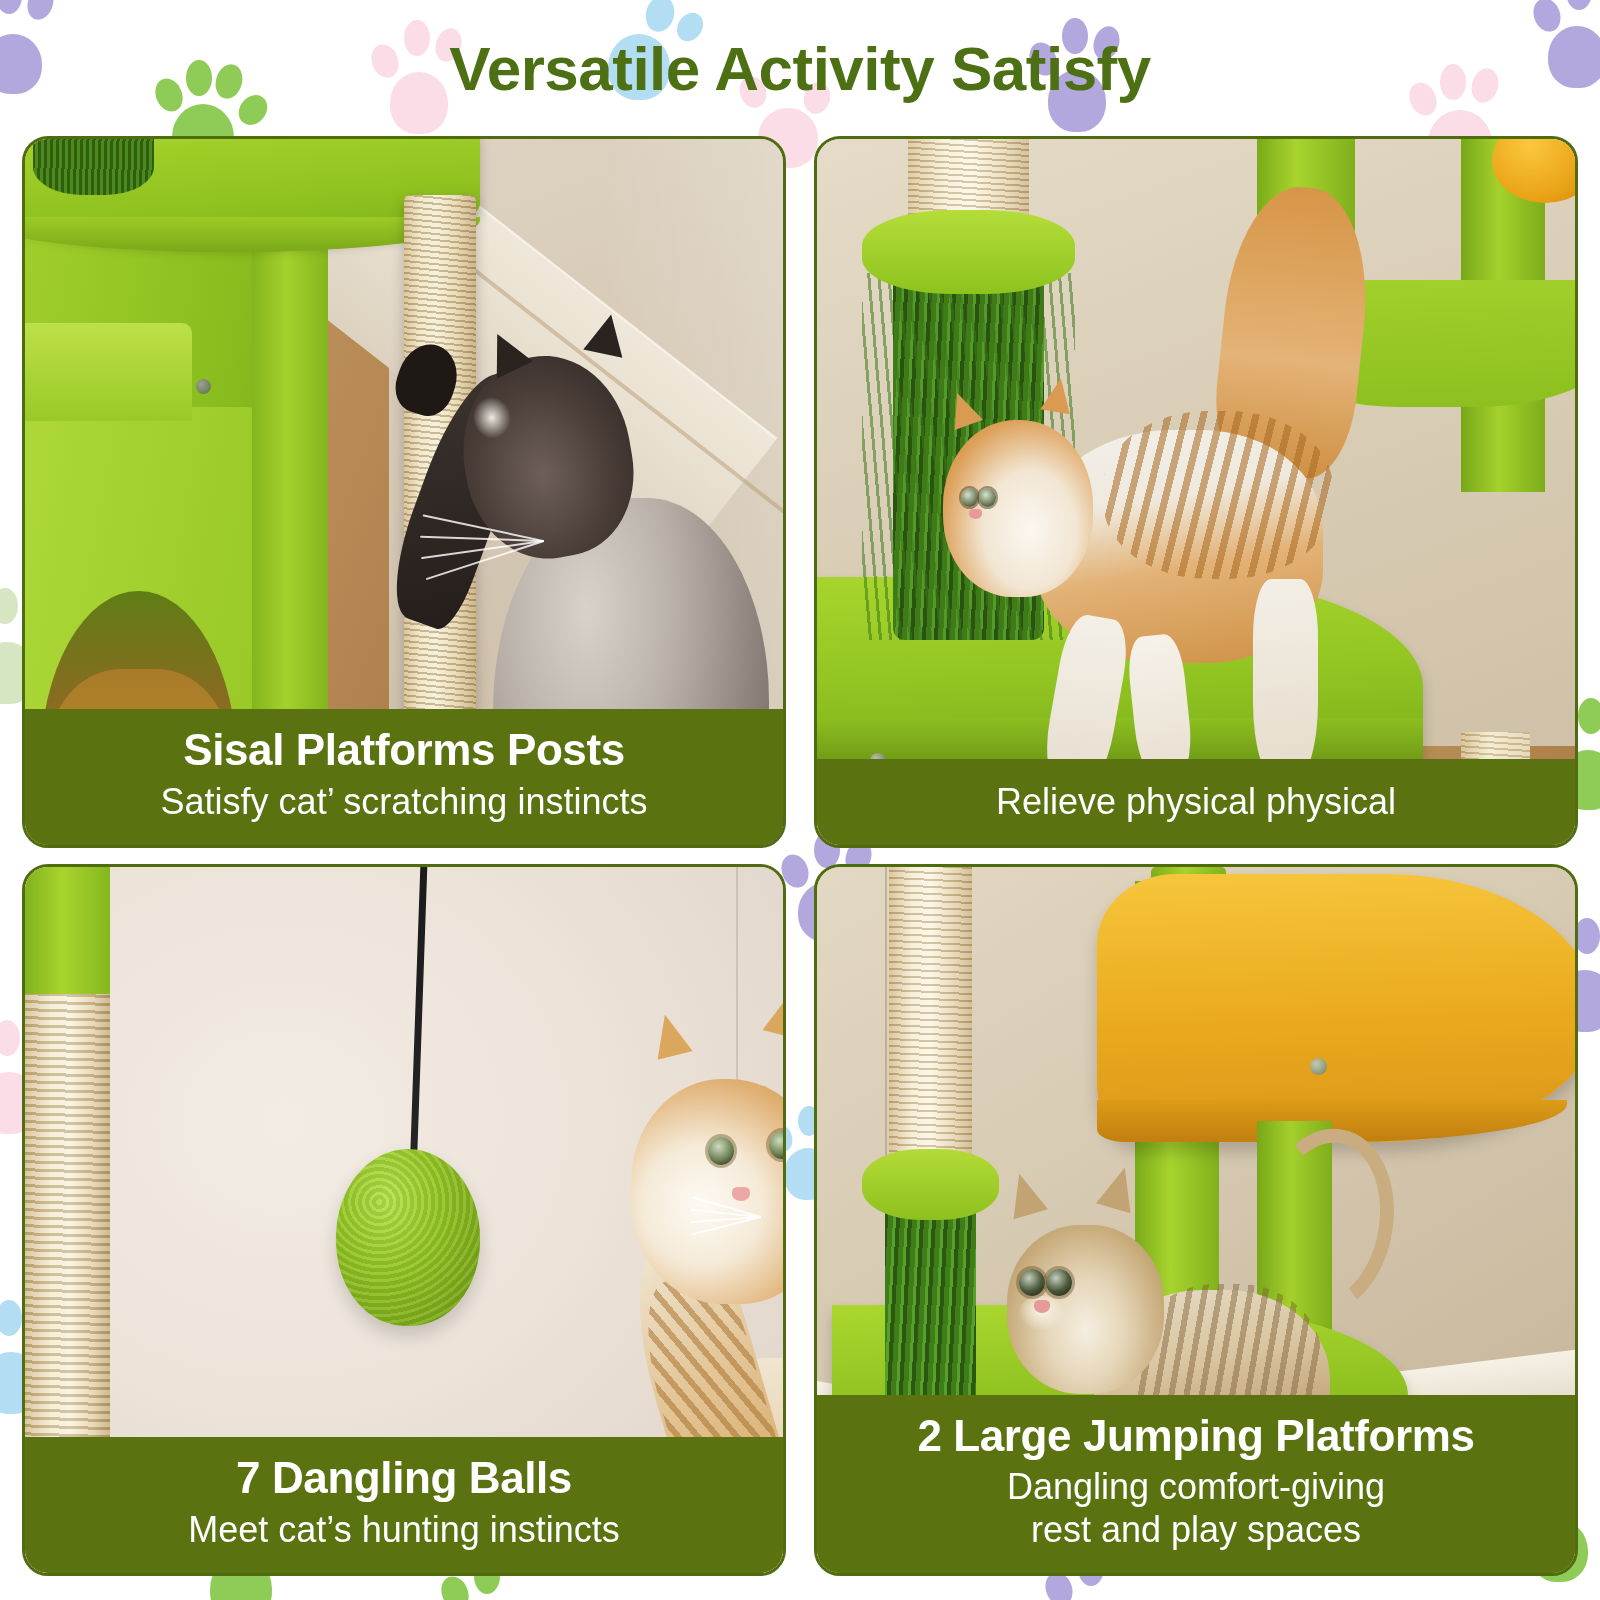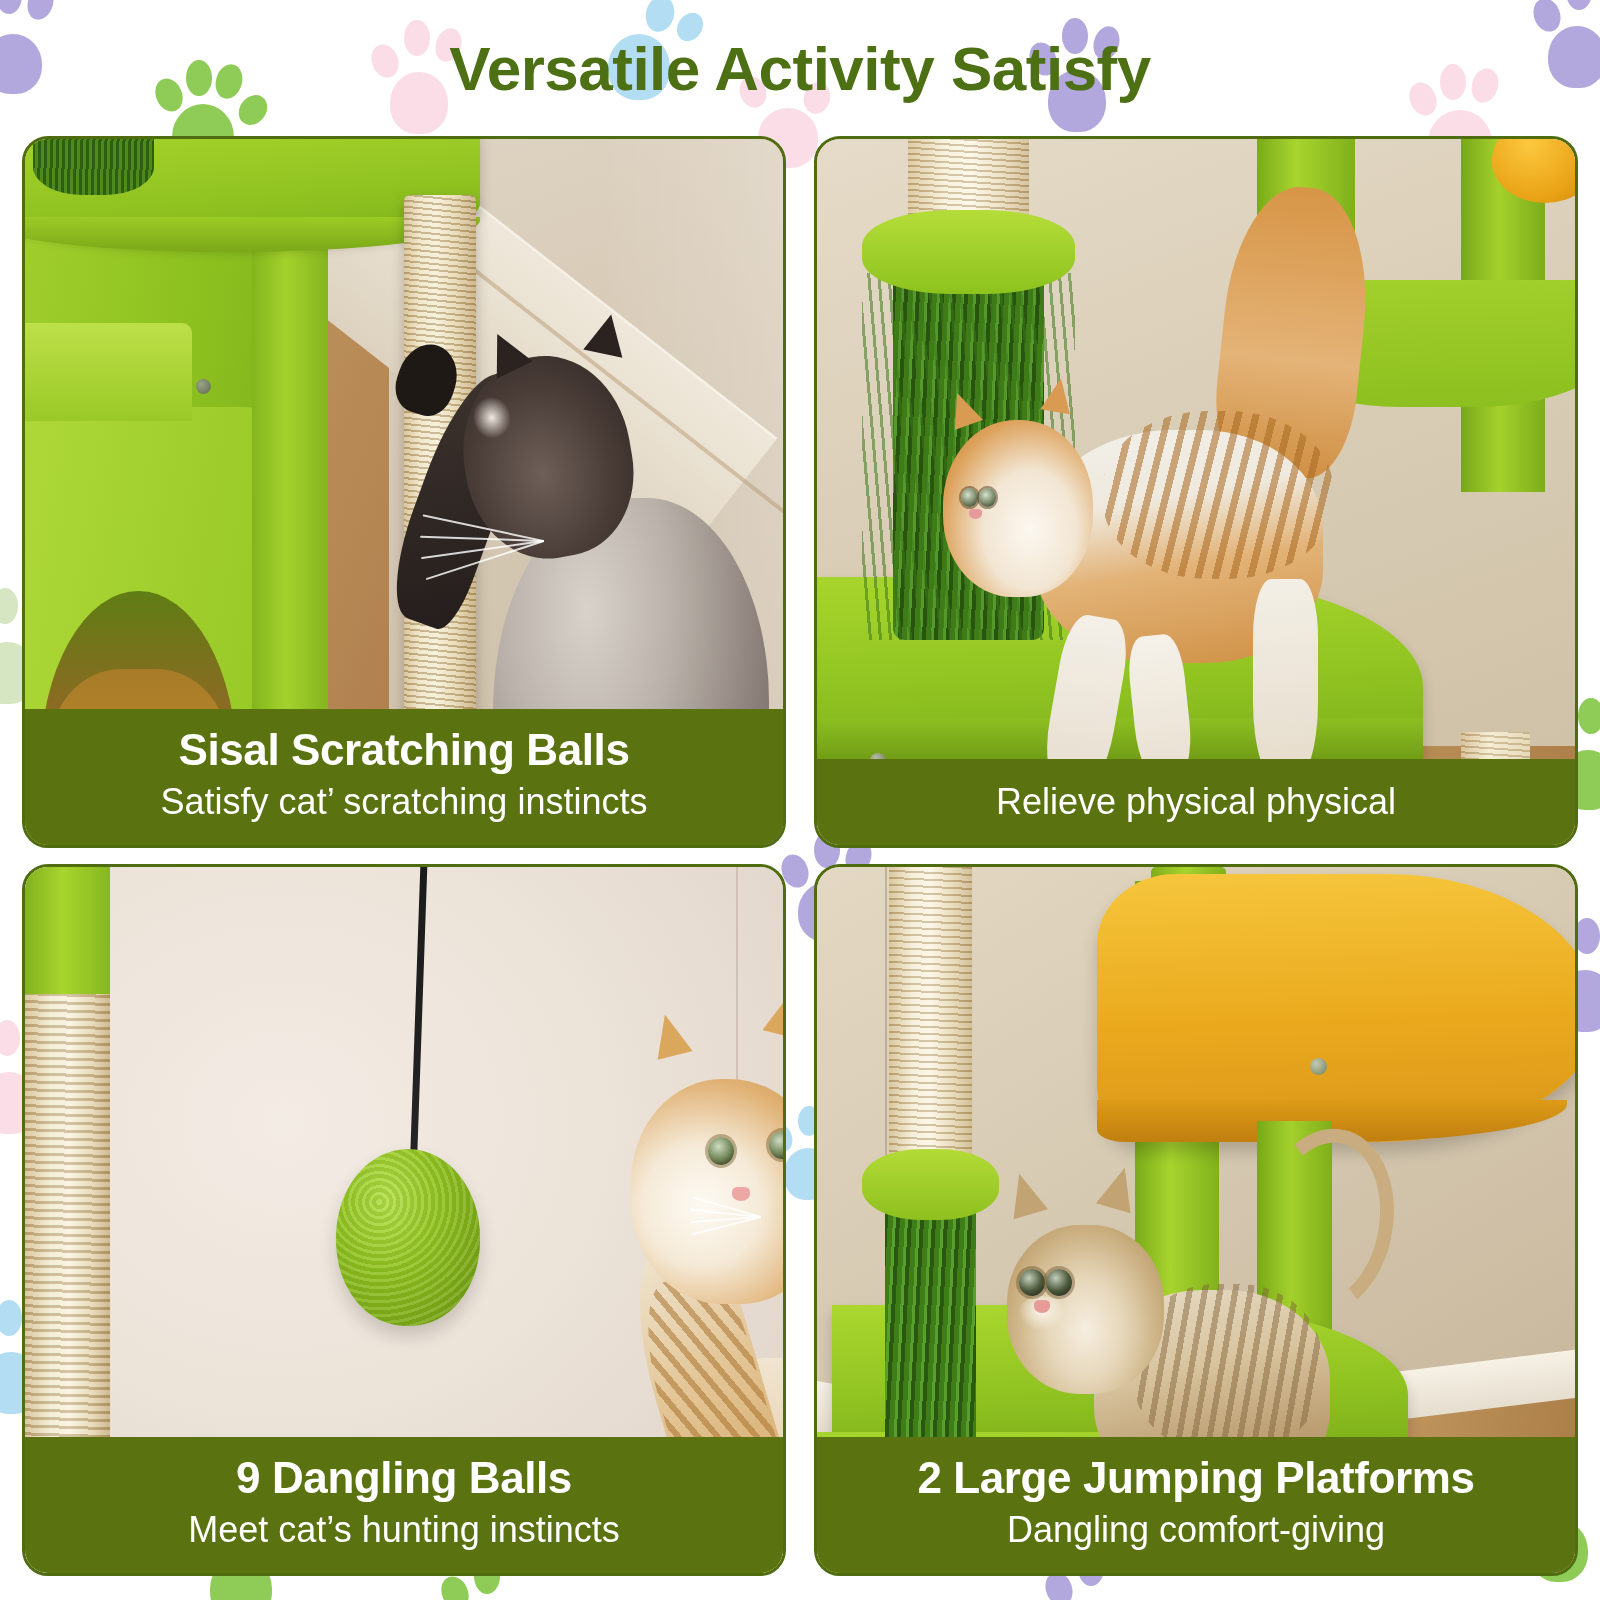--- a/index.html
+++ b/index.html
@@ -493,21 +493,21 @@
         <div class="p1-ear r"></div>
         <div class="p1-whisk">
           <i style="transform:rotate(-18deg)"></i>
           <i style="transform:rotate(-8deg)"></i>
           <i style="transform:rotate(2deg)"></i>
           <i style="transform:rotate(12deg)"></i>
         </div>
       </div>
     </div>
     <div class="caption">
-      <div class="cap-title">Sisal Scratching Balls</div>
+      <div class="cap-title">Sisal Platforms Posts</div>
       <div class="cap-sub">Satisfy cat’ scratching instincts</div>
     </div>
   </div>
 
   <div class="card">
     <div class="photo">
       <div class="p2-wall"></div>
       <div class="p2-base"></div>
       <div class="p2-floor"></div>
       <div class="p2-floorR"></div>
@@ -567,21 +567,21 @@
           <div class="p3-wh3">
             <i style="transform:rotate(-14deg)"></i>
             <i style="transform:rotate(-4deg)"></i>
             <i style="transform:rotate(6deg)"></i>
             <i style="transform:rotate(16deg)"></i>
           </div>
         </div>
       </div>
     </div>
     <div class="caption">
-      <div class="cap-title">9 Dangling Balls</div>
+      <div class="cap-title">7 Dangling Balls</div>
       <div class="cap-sub">Meet cat’s hunting instincts</div>
     </div>
   </div>
 
   <div class="card">
     <div class="photo">
       <div class="p4-wall"></div>
       <div class="p4-cornerline"></div>
       <div class="p4-baseR"></div>
       <div class="p4-baseL"></div>
@@ -612,16 +612,17 @@
           <div class="p4-kmuz"></div>
           <div class="p4-keye l"></div>
           <div class="p4-keye r"></div>
           <div class="p4-knose"></div>
         </div>
       </div>
     </div>
     <div class="caption cap-tall">
       <div class="cap-title">2 Large Jumping Platforms</div>
       <div class="cap-sub">Dangling comfort-giving</div>
+      <div class="cap-sub" style="margin-top:0">rest and play spaces</div>
     </div>
   </div>
 
 </div>
 
 </body></html>

